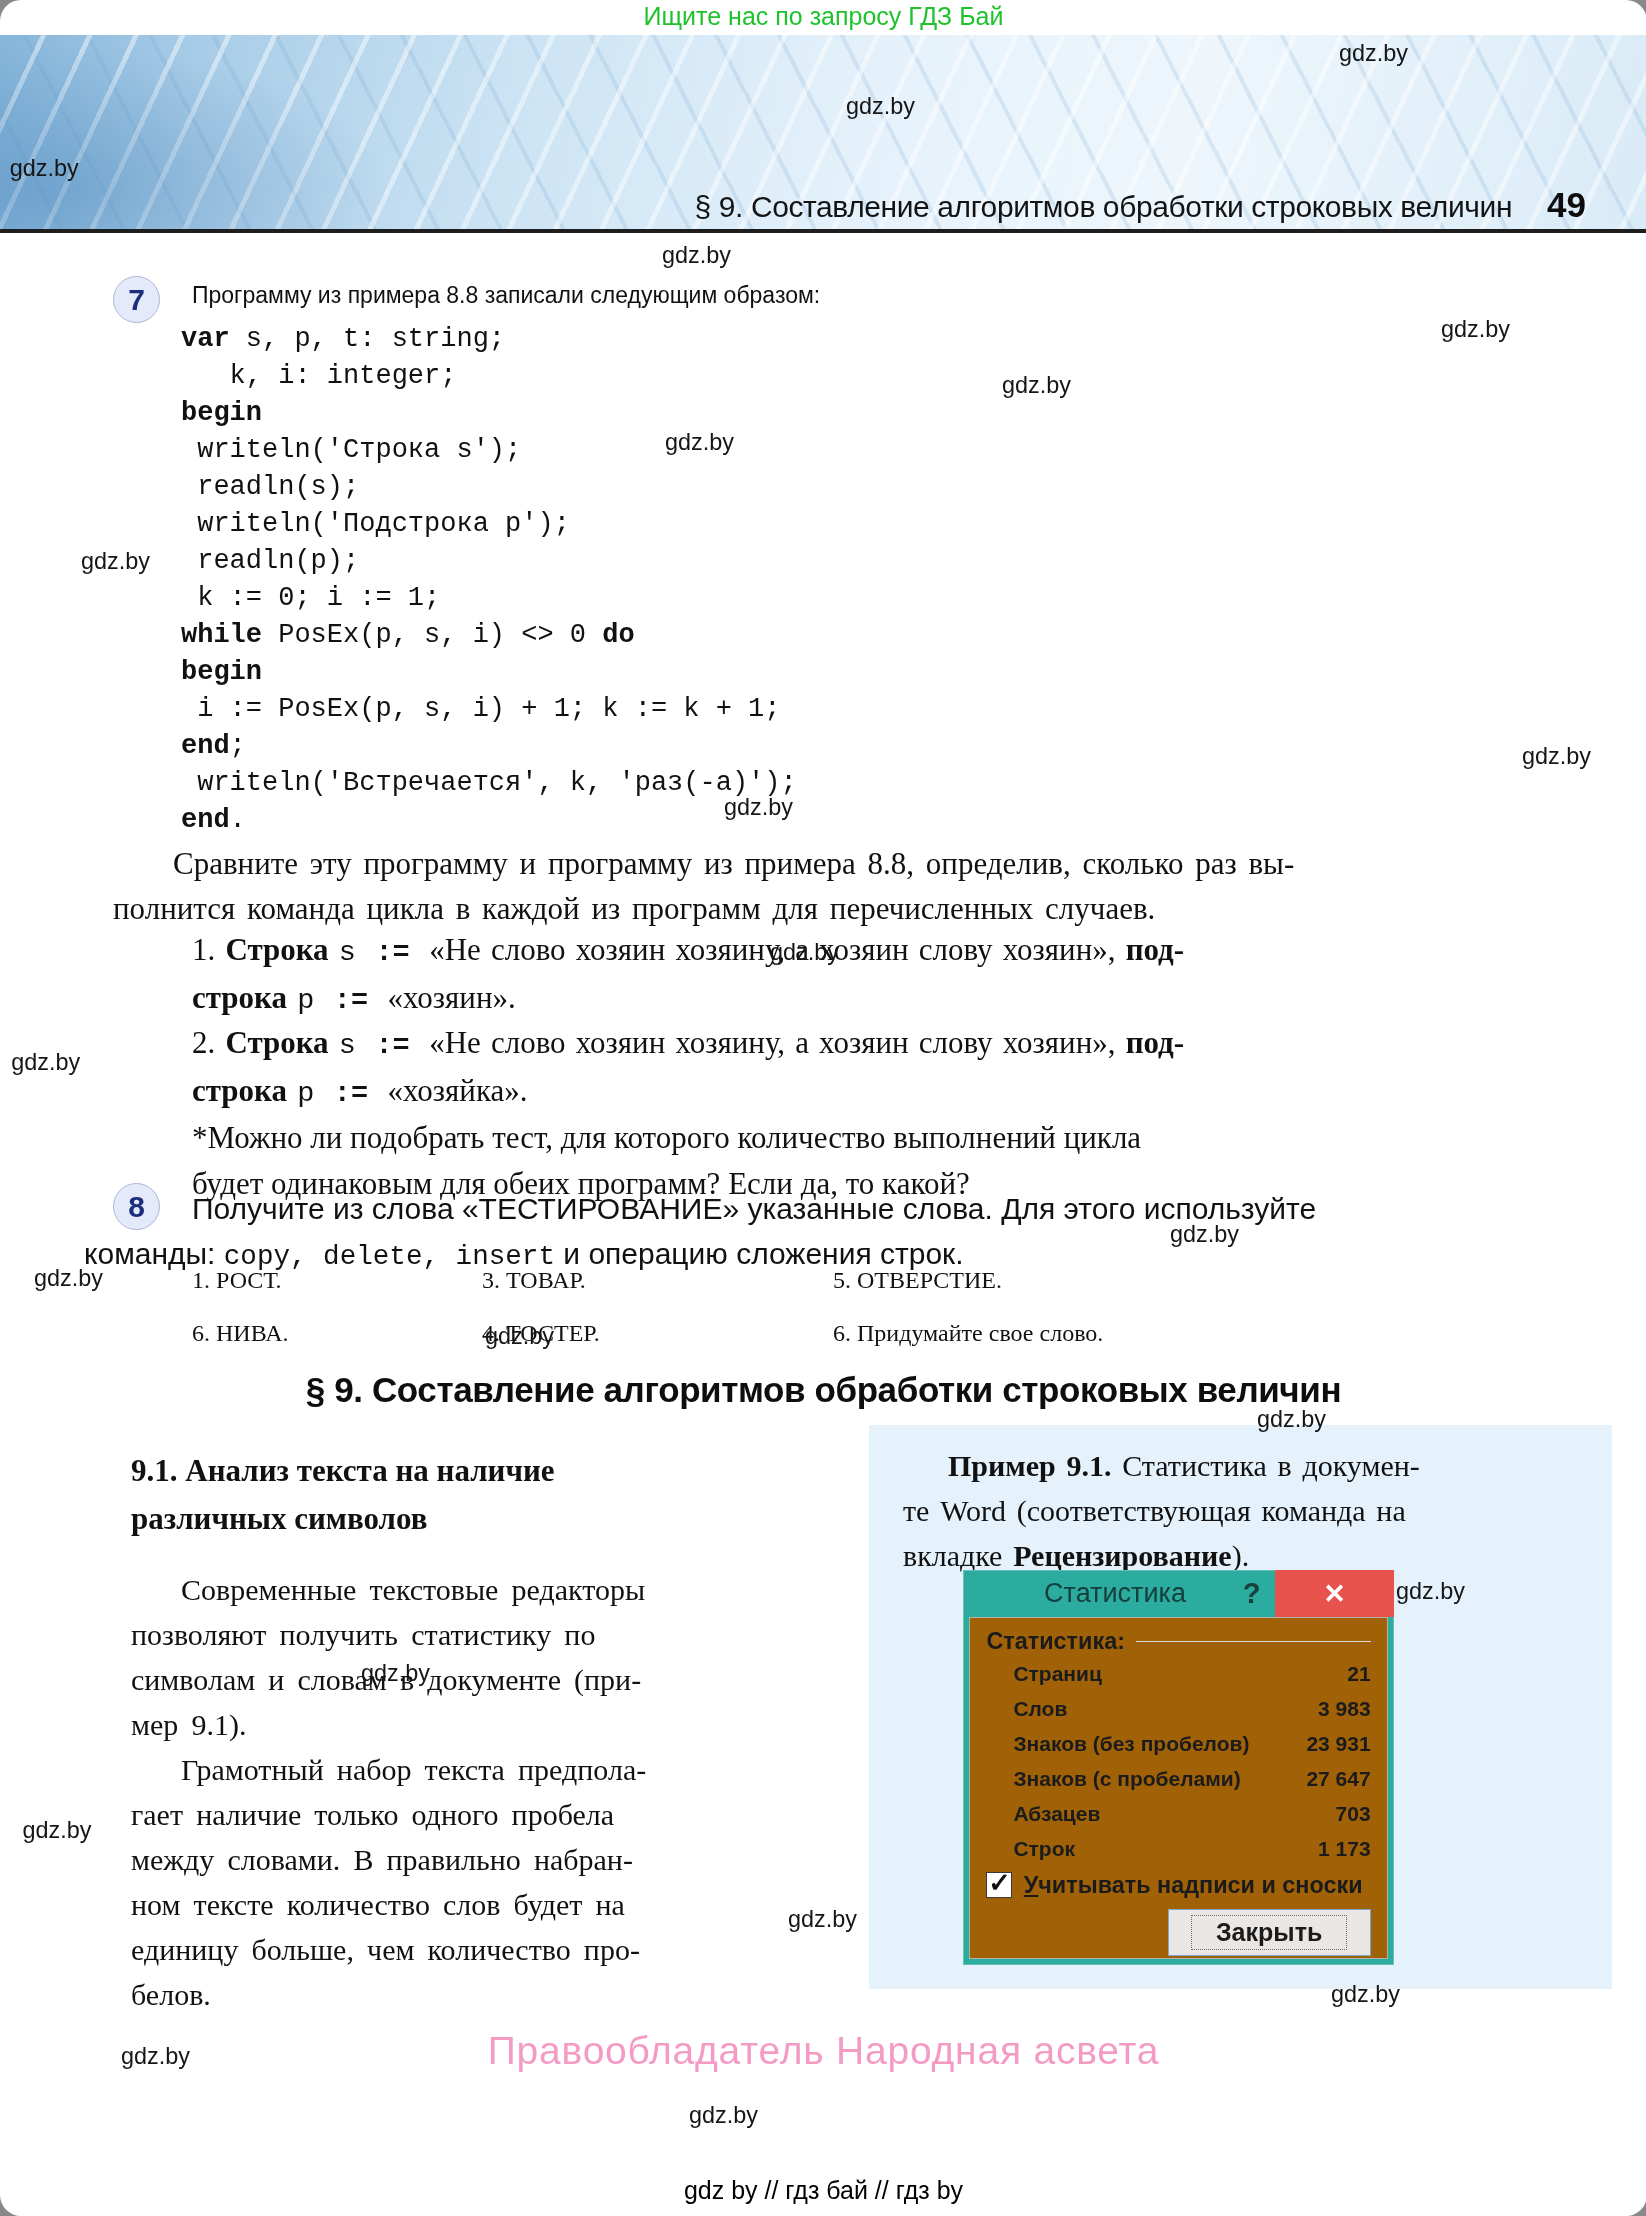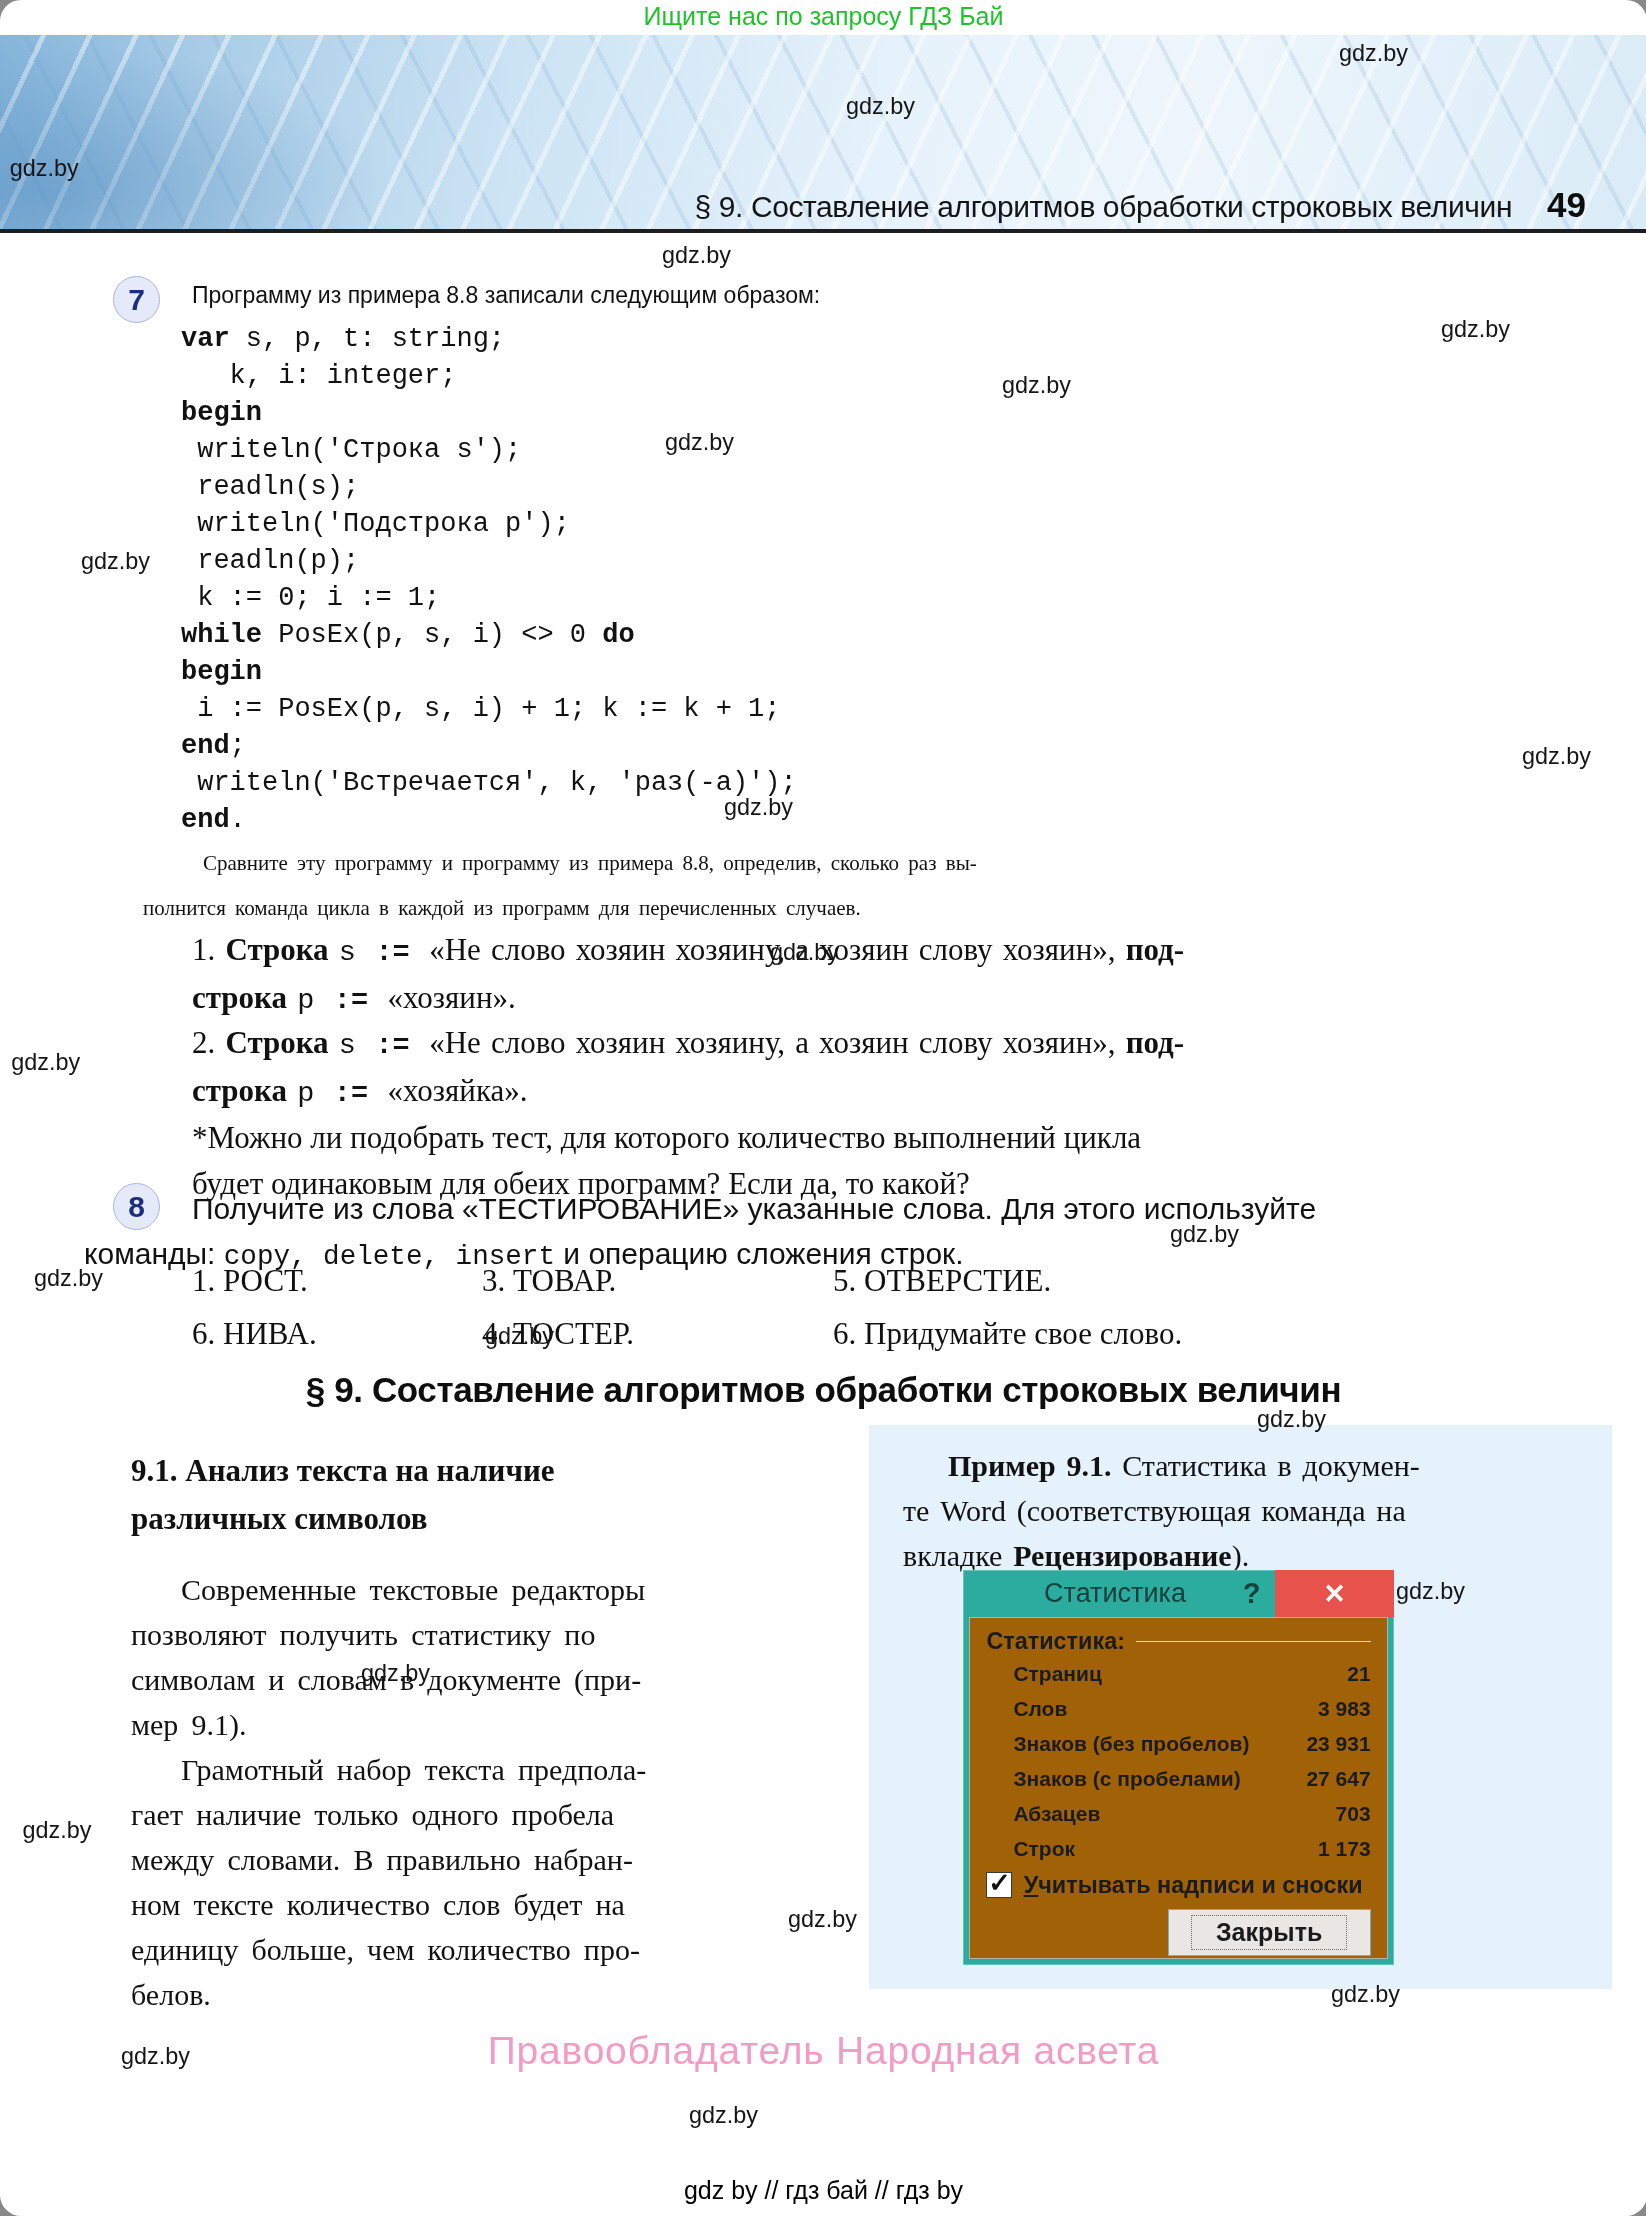--- a/index.html
+++ b/index.html
@@ -27,36 +27,36 @@
          font-family:"Liberation Sans",sans-serif;font-weight:bold;font-size:30px;color:#1d2f7c;box-sizing:border-box;}
   .badge7{top:276px;left:113px;}
   .badge8{top:1183px;left:113px;}
   .t7-statement{position:absolute;top:282px;left:192px;font-family:"Liberation Sans",sans-serif;font-size:23px;}
   
   .codeblock{position:absolute;top:321px;left:181px;font-family:"Liberation Mono","DejaVu Sans Mono",monospace;
              font-size:27px;line-height:37px;white-space:pre;}
   .sg-kb{font-weight:bold;}
   .sg-c{}
   
-  .compare{position:absolute;top:841px;left:143px;width:1364px;font-size:21px;line-height:45px;
+  .compare{position:absolute;top:841px;left:113px;width:1364px;font-size:31px;line-height:45px;
            text-indent:60px;word-spacing:4px;}
   .case{position:absolute;left:192px;width:1302px;font-size:31px;line-height:45px;word-spacing:2.4px;}
   .case1{top:927px;}
   .case2{top:1020px;}
   .note{position:absolute;top:1115px;left:192px;width:1302px;font-size:31px;line-height:46px;}
   .sg-r{font-family:"Liberation Serif",serif;}
   .sg-b{font-family:"Liberation Serif",serif;font-weight:bold;}
   .sg-m{font-family:"Liberation Mono","DejaVu Sans Mono",monospace;font-size:.92em;}
   .sg-mb{font-family:"Liberation Mono","DejaVu Sans Mono",monospace;font-weight:bold;font-size:.92em;}
   .sg-s{font-family:"Liberation Sans",sans-serif;}
   
   .t8-statement{position:absolute;top:1186px;left:84px;width:1451px;
                 font-family:"Liberation Sans",sans-serif;font-size:30px;line-height:45px;text-indent:108px;}
   .t8items{position:absolute;top:1254px;left:192px;width:1338px;display:flex;
-           font-size:31px;line-height:53px;}
+           font-size:24px;line-height:53px;}
   .t8col1{flex:0 0 290px;}
   .t8col2{flex:0 0 351px;}
   .t8col3{flex:1;}
   
   .s9-title{position:absolute;top:1370px;left:0;width:100%;text-align:center;
             font-family:"Liberation Sans",sans-serif;font-weight:bold;font-size:35px;letter-spacing:-0.4px;color:#0e0e0e;}
   .leftcol-head{position:absolute;top:1447px;left:131px;font-weight:bold;font-size:31px;line-height:48px;}
   .leftcol-p{position:absolute;left:131px;width:725px;font-size:30px;line-height:45px;
              text-indent:50px;word-spacing:5.6px;}
   .p1{top:1567px;}

